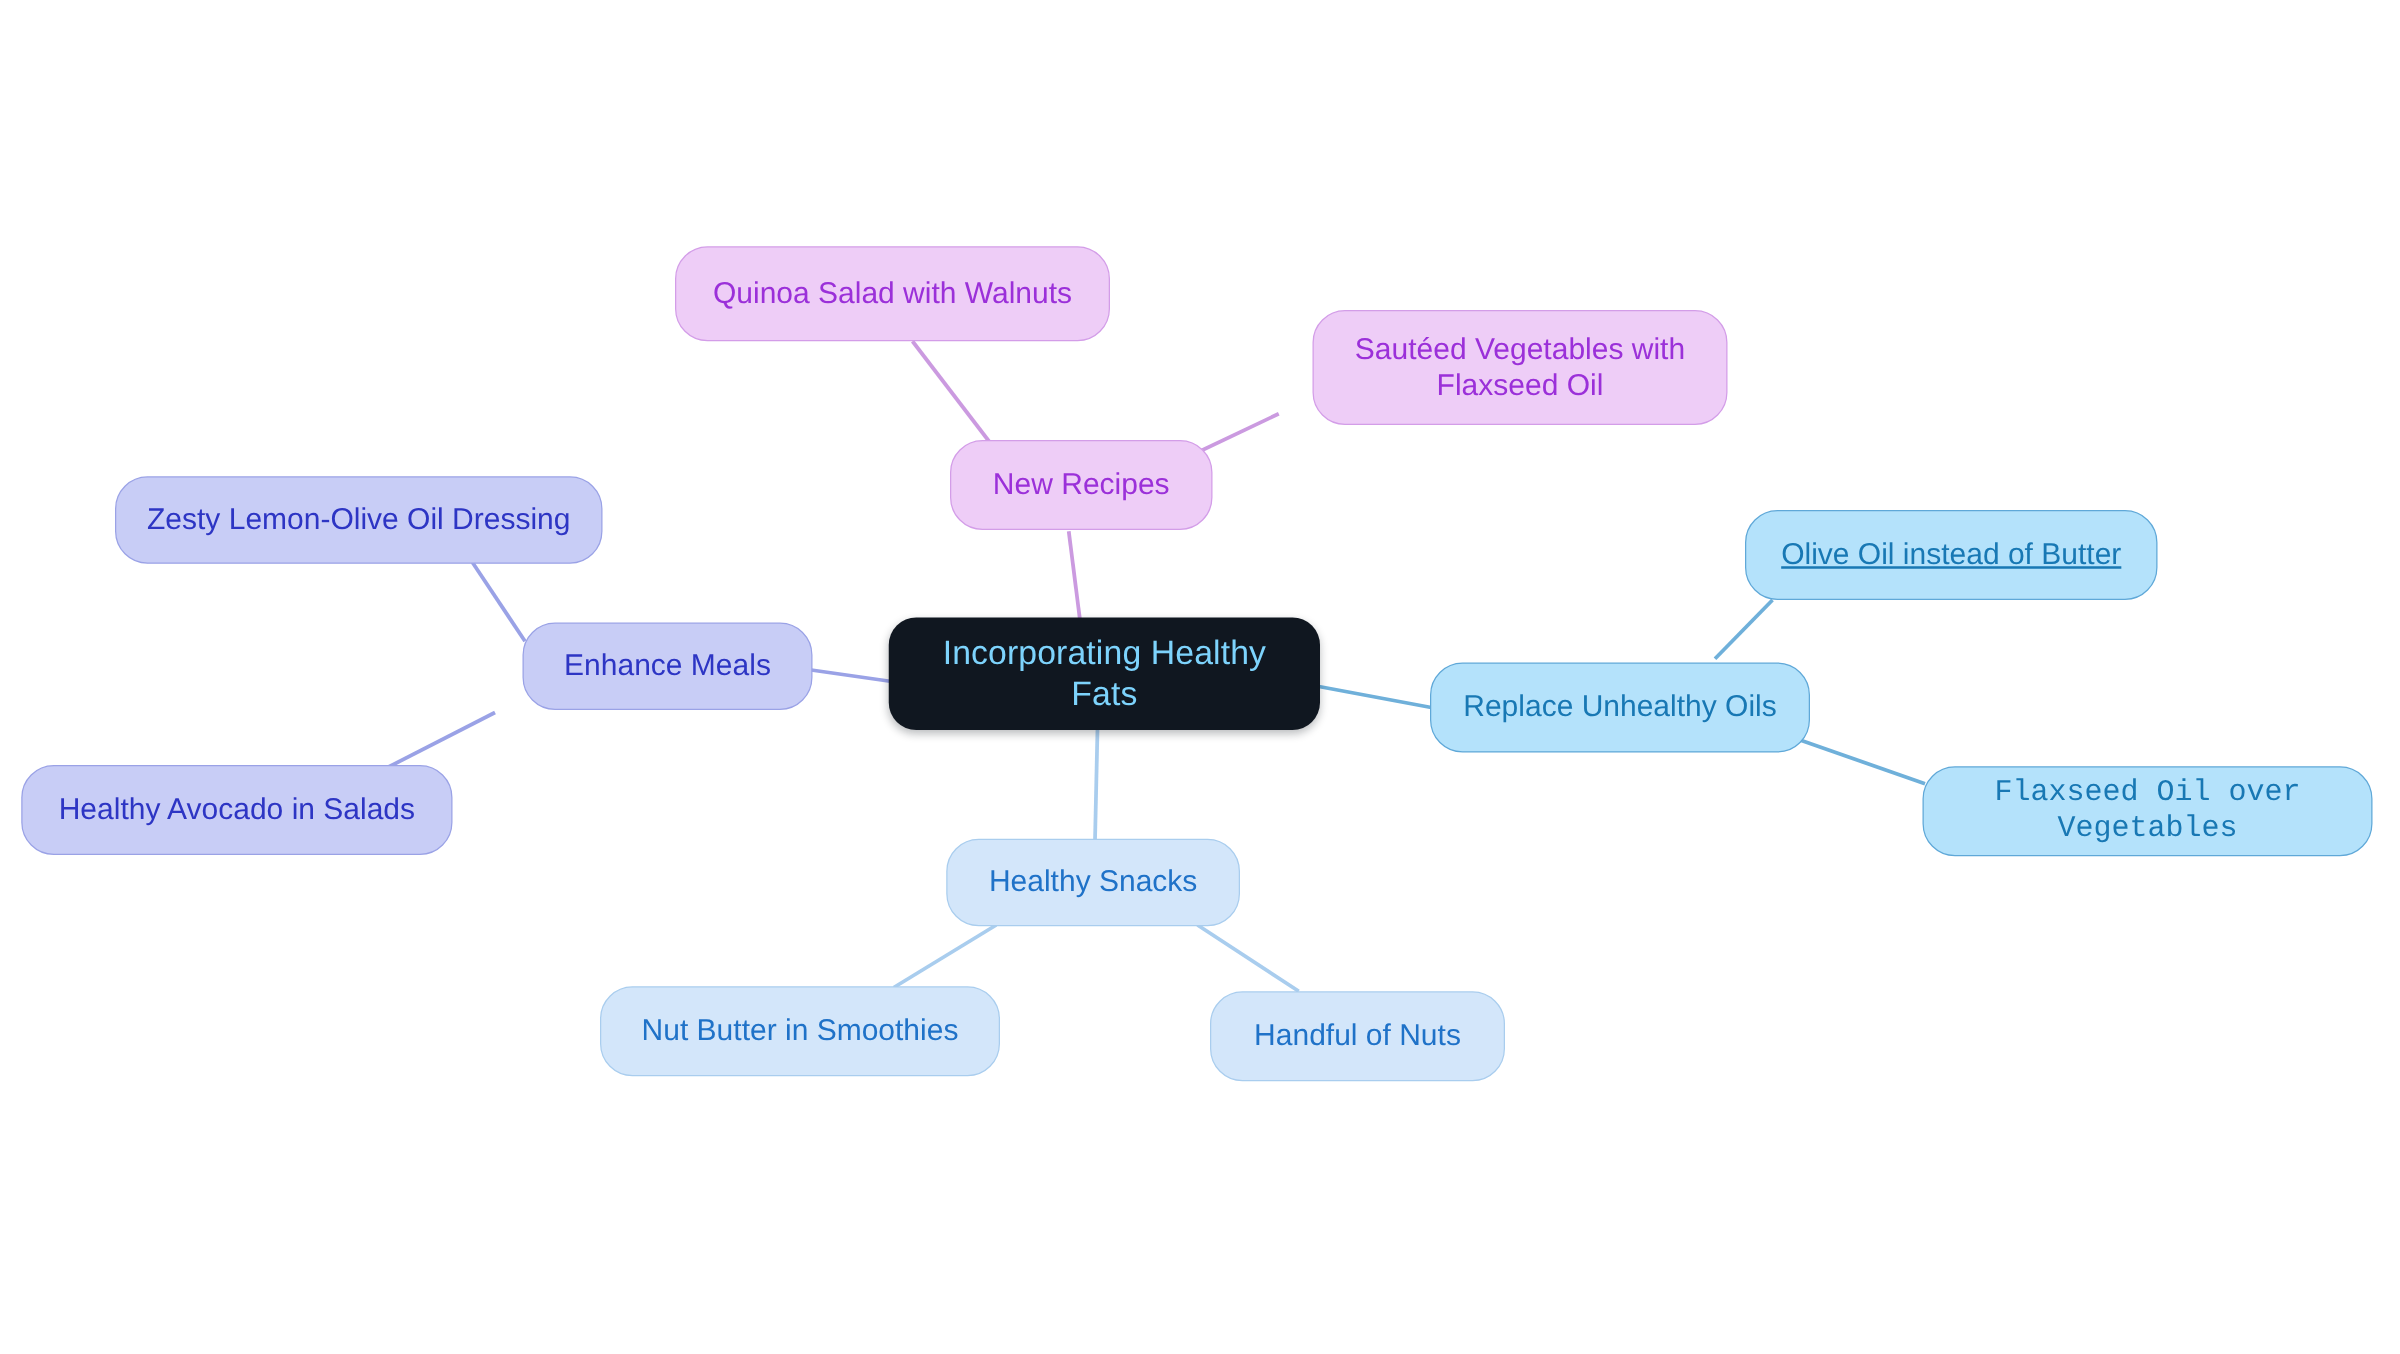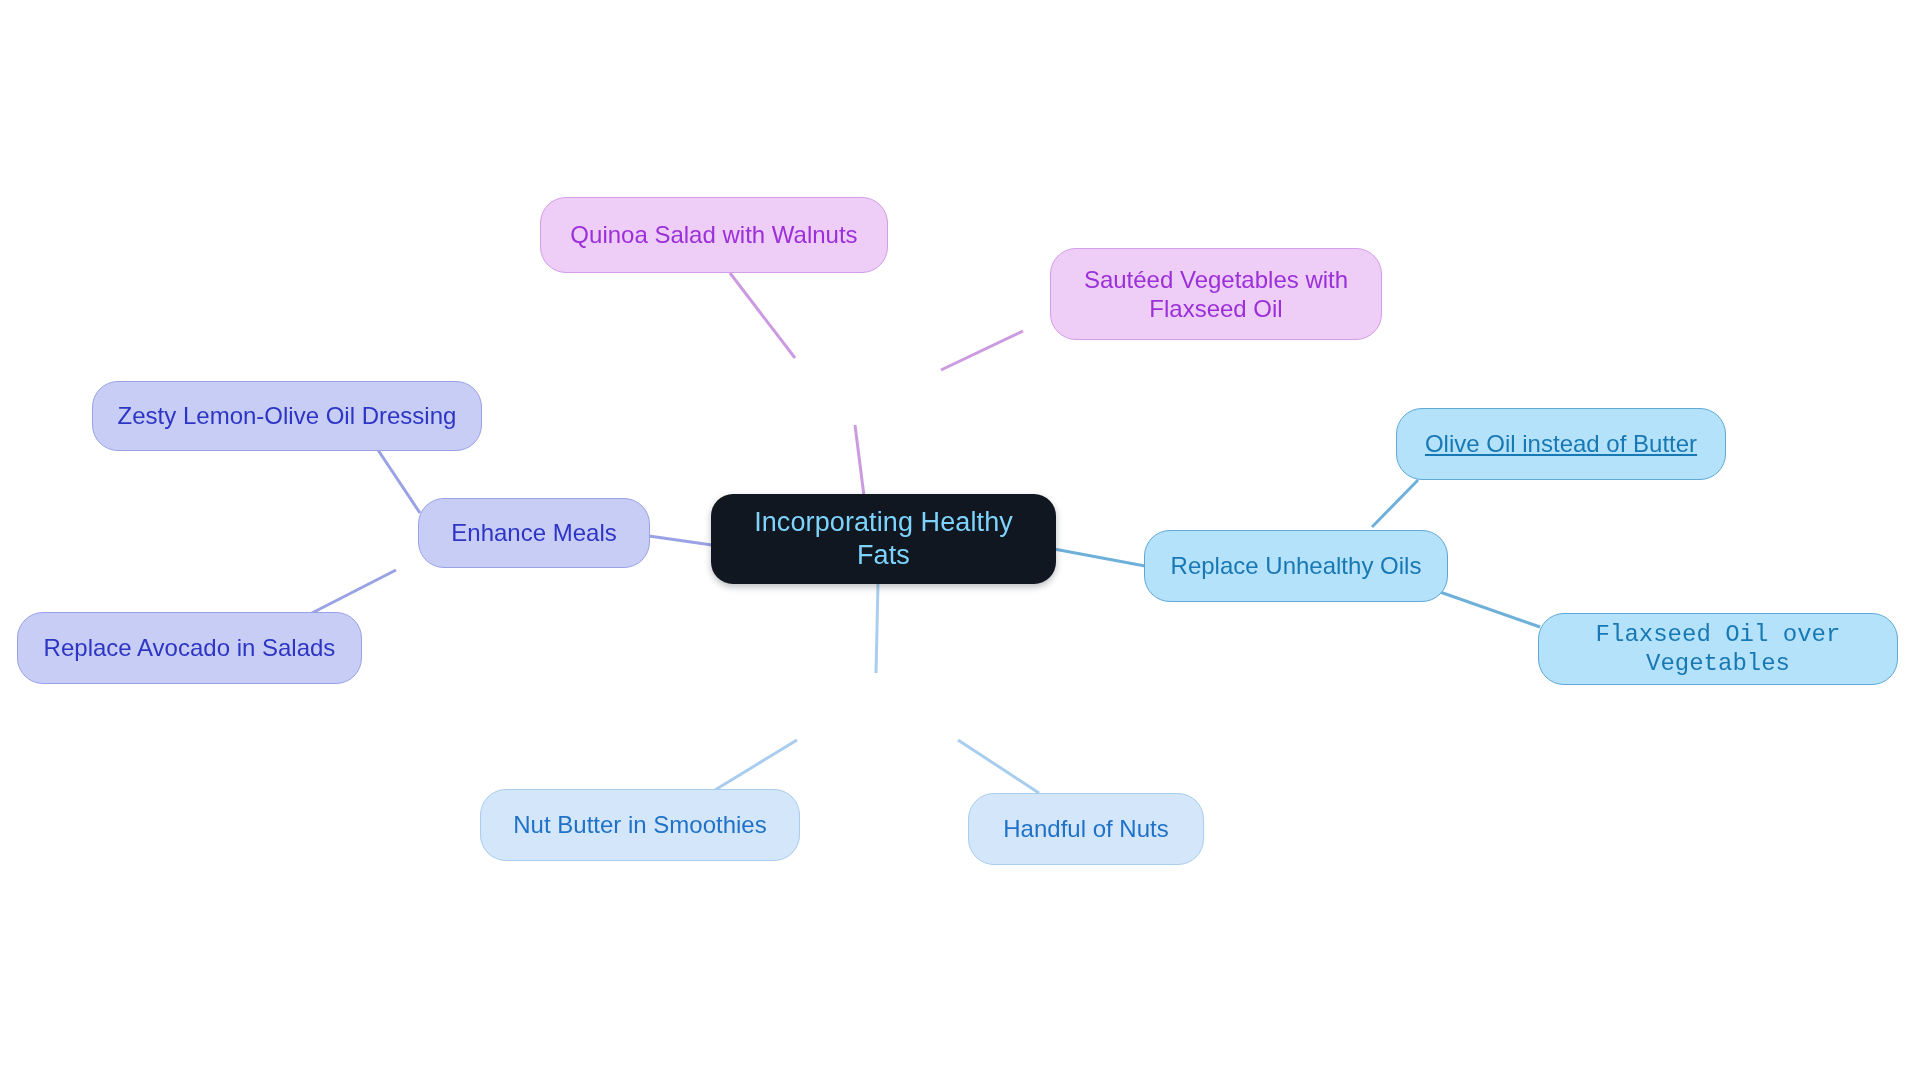--- a/index.html
+++ b/index.html
@@ -104,36 +104,38 @@
 
     <line x1="878" y1="583" x2="876" y2="673" stroke="#a9cdee" stroke-width="3"></line>
 
     <line x1="797" y1="740" x2="715" y2="790" stroke="#a9cdee" stroke-width="3"></line>
 
     <line x1="958" y1="740" x2="1039" y2="793" stroke="#a9cdee" stroke-width="3"></line>
   </svg>
 
   <div class="node node-root" style="left:711px; top:494px; width:345px; height:90px;">Incorporating Healthy Fats</div>
 
+  <div class="node node-violet" style="left:732px; top:352px; width:210px; height:72px;">New Recipes</div>
 
   <div class="node node-violet" style="left:512px; top:197px; width:348px; height:76px;">Quinoa Salad with Walnuts</div>
 
   <div class="node node-violet" style="left:1022px; top:248px; width:332px; height:92px;">Sautéed Vegetables with
 Flaxseed Oil</div>
 
   <div class="node node-periwinkle" style="left:390px; top:498px; width:232px; height:70px;margin-left:28px;">Enhance Meals</div>
 
   <div class="node node-periwinkle" style="left:92px; top:381px; width:390px; height:70px;">Zesty Lemon-Olive Oil Dressing</div>
 
-  <div class="node node-periwinkle" style="left:17px; top:612px; width:345px; height:72px;">Replace Avocado in Salads</div>
+  <div class="node node-periwinkle" style="left:17px; top:612px; width:345px; height:72px;">Healthy Avocado in Salads</div>
 
   <div class="node node-skyblue" style="left:1144px; top:530px; width:304px; height:72px;">Replace Unhealthy Oils</div>
 
   <div class="node node-skyblue" style="left:1396px; top:408px; width:330px; height:72px;text-decoration:underline;">Olive Oil instead of Butter</div>
 
   <div class="node node-skyblue" style="left:1538px; top:613px; width:360px; height:72px;font-family:Liberation Mono, monospace;">Flaxseed Oil over Vegetables</div>
 
+  <div class="node node-paleblue" style="left:757px; top:671px; width:235px; height:70px;">Healthy Snacks</div>
 
   <div class="node node-paleblue" style="left:968px; top:793px; width:236px; height:72px;">Handful of Nuts</div>
 
   <div class="node node-paleblue" style="left:480px; top:789px; width:320px; height:72px;">Nut Butter in Smoothies</div>
 
 </div>
 
 </body></html>

